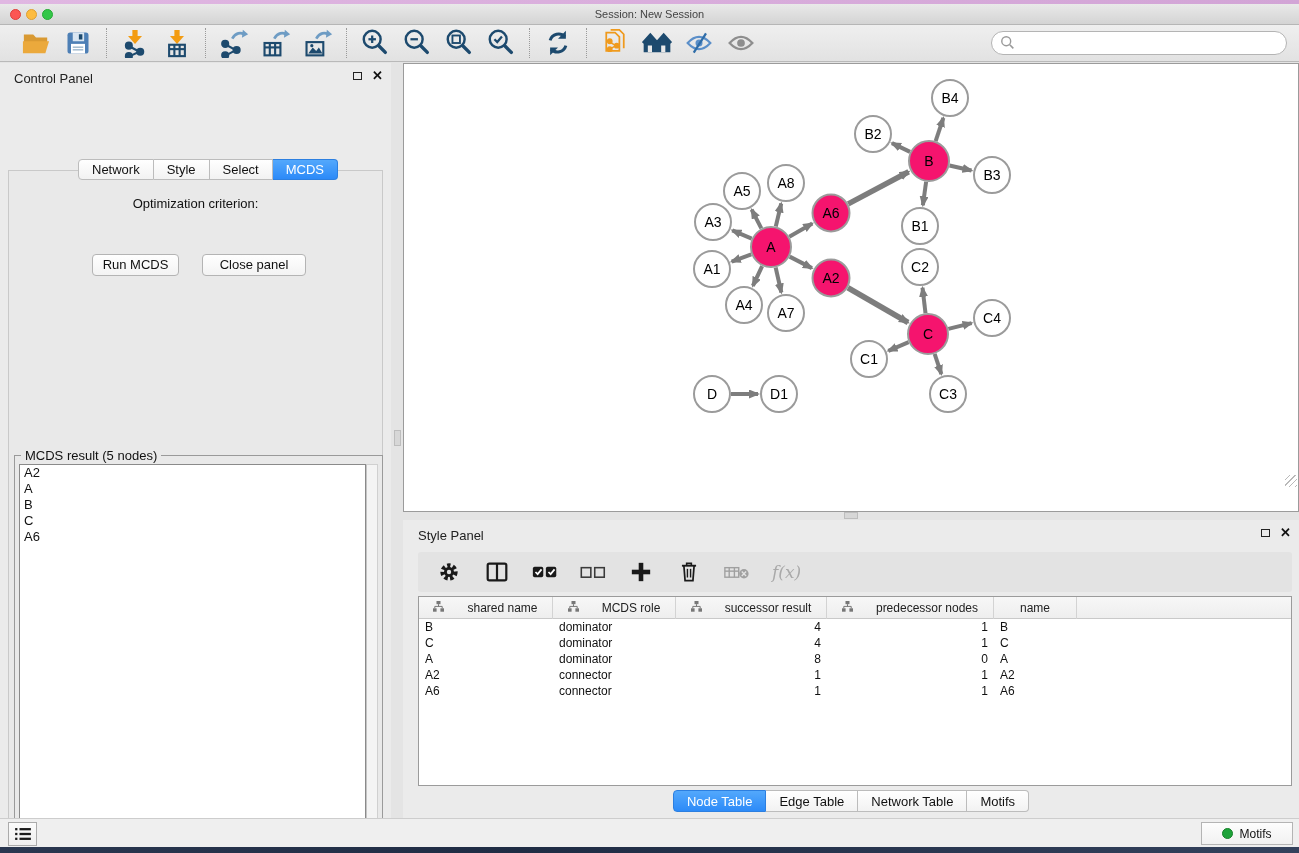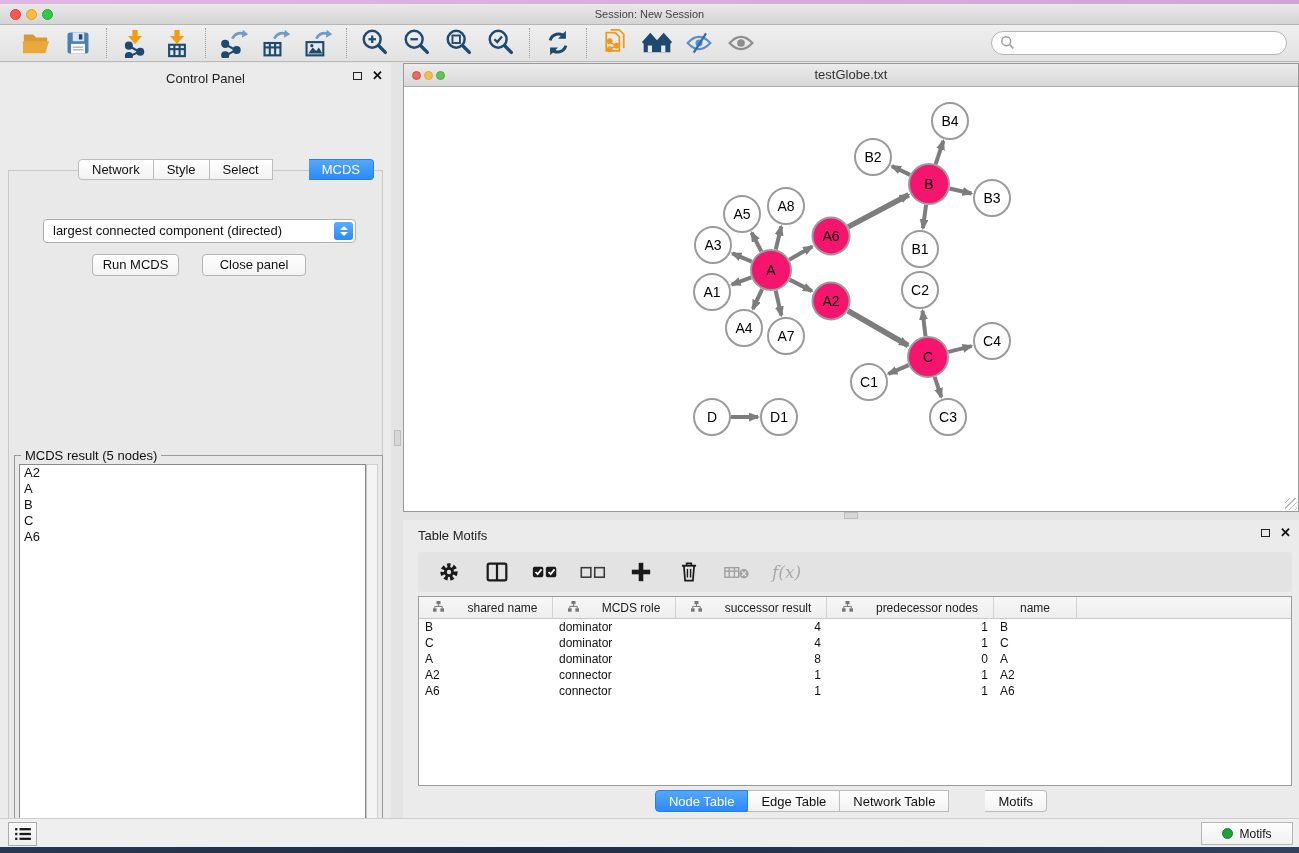--- a/index.html
+++ b/index.html
@@ -29,26 +29,26 @@
   #search-input { border:none; outline:none; flex:1; font-size:12px; height:20px; background:transparent; }
 
   
   .panel-title { font-size:13px; color:#222; }
   .win-btns { position:absolute; right:8px; top:0; display:flex; gap:10px; align-items:center; height:100%; }
   .float-sq { width:9px; height:8px; border:1.5px solid #222; display:inline-block; }
   .close-x { font-size:13px; font-weight:bold; color:#111; line-height:10px; }
 
   
   #control-panel { left:0; top:63px; width:391px; height:755px; background:#ebebeb; }
-  #cp-header { position:relative; height:26px; padding:6px 0 0 20px;text-align:center; }
+  #cp-header { position:relative; height:26px; padding:6px 0 0 14px; }
   #cp-inner { position:absolute; left:8px; top:107px; width:375px; height:703px; background:#e9e9e9; border:1px solid #c9c9c9; }
   #cp-tabs { position:absolute; left:78px; top:96px; display:flex; z-index:3; }
   .seg-tab { height:21px; line-height:20px; padding:0 13px; font-size:13px; background:linear-gradient(#ffffff,#f2f2f2); border:1px solid #bcbcbc; border-left:none; color:#111; cursor:pointer; }
   .seg-tab:first-child { border-left:1px solid #bcbcbc; border-radius:4px 0 0 4px; }
-  .seg-tab:last-child { border-radius:0 4px 4px 0;margin-left:36px; }
+  .seg-tab:last-child { border-radius:0 4px 4px 0; }
   .seg-tab.active { background:linear-gradient(#53a8fc,#2c8af8); border-color:#2c7fe0; color:#fff; }
   #opt-label { position:absolute; left:0; top:133px; width:391px; text-align:center; font-size:13px; color:#111; }
   #criterion-select { position:absolute; left:43px; top:156px; width:313px; height:24px; background:#fff; border:1px solid #b0b0b0; border-radius:4px; font-size:13px; color:#111; line-height:22px; padding-left:9px; cursor:pointer; }
   #criterion-stepper { position:absolute; right:2px; top:2px; width:19px; height:18px; border-radius:3px; background:linear-gradient(#5aacfd,#2c8af8); display:flex; flex-direction:column; align-items:center; justify-content:center; gap:2px; }
   .chev-up { width:0; height:0; border-left:4px solid transparent; border-right:4px solid transparent; border-bottom:4px solid #fff; }
   .chev-down { width:0; height:0; border-left:4px solid transparent; border-right:4px solid transparent; border-top:4px solid #fff; }
   .cp-btn { position:absolute; top:191px; height:22px; background:linear-gradient(#ffffff,#f3f3f3); border:1px solid #b4b4b4; border-radius:4px; font-size:13px; color:#111; text-align:center; line-height:20px; cursor:pointer; }
   #run-btn { left:92px; width:87px; }
   #closepanel-btn { left:202px; width:104px; }
   #mcds-box { position:absolute; left:14px; top:392px; width:369px; height:345px; border:1px solid #9a9a9a; }
@@ -291,52 +291,40 @@
       <span class="close-x">✕</span>
     </span>
   </div>
   <div id="cp-inner"></div>
   <div id="cp-tabs">
       <div class="seg-tab">Network</div>
       <div class="seg-tab">Style</div>
       <div class="seg-tab">Select</div>
       <div class="seg-tab active">MCDS</div>
     </div>
-  <div id="criterion-select">
-    <span>largest connected component (directed)</span>
-    <span id="criterion-stepper">
-        <span class="chev-up"></span>
-        <span class="chev-down"></span>
-      </span>
-  </div>
+  <div id="opt-label">Optimization criterion:</div>
   <div class="cp-btn" id="run-btn">Run MCDS</div>
   <div class="cp-btn" id="closepanel-btn">Close panel</div>
   <div id="mcds-box" style="top:392px; height:408px;">
     <span id="mcds-legend">MCDS result (5 nodes)</span>
     <div id="mcds-list">
         <div class="mcds-item">A2</div>
         <div class="mcds-item">A</div>
         <div class="mcds-item">B</div>
         <div class="mcds-item">C</div>
         <div class="mcds-item">A6</div>
       </div>
     <div id="mcds-scroll"></div>
   </div>
 </div>
 
 <div class="abs v-grip"></div>
 <div class="abs h-grip"></div>
 
 <div class="abs" id="net-window">
-  <div id="net-titlebar">
-    <span class="t2 t-red"></span>
-    <span class="t2 t-yellow"></span>
-    <span class="t2 t-green"></span>
-    <div id="net-title">testGlobe.txt</div>
-  </div>
   <div id="net-canvas">
     <svg id="graph-svg" width="894" height="424">
       <defs>
         <marker id="arrow" markerUnits="userSpaceOnUse" markerWidth="12" markerHeight="10" refX="9" refY="4.5" orient="auto">
           <path d="M0,0 L11,4.5 L0,9 z" fill="#7d7d7d"></path>
         </marker>
       </defs>
       <g id="edge-layer">
           <line x1="347.3234156994873" y1="190.33703143408948" x2="327.6765843005127" y2="197.66296856591052" stroke="#7d7d7d" stroke-width="4" marker-end="url(#arrow)"></line>
           <line x1="385.65694404400597" y1="192.6394210894031" x2="407.8988430025653" y2="204.13106888465873" stroke="#7d7d7d" stroke-width="4" marker-end="url(#arrow)"></line>
@@ -402,21 +390,21 @@
           <circle cx="375" cy="330" r="18" fill="#ffffff" stroke="#9b9b9b" stroke-width="2"></circle>
           <text x="375" y="330" text-anchor="middle" dy="0.35em" font-size="14" fill="#000" font-family="&quot;Liberation Sans&quot;, sans-serif">D1</text>
         </g>
     </svg>
     <div id="net-resize-grip"></div>
   </div>
 </div>
 
 <div class="abs" id="table-panel">
   <div id="tp-header">
-    <span class="panel-title">Table Motifs</span>
+    <span class="panel-title">Style Panel</span>
     <span class="win-btns">
       <span class="float-sq"></span>
       <span class="close-x">✕</span>
     </span>
   </div>
   <div id="tp-toolbar">
     <span class="tp-ic">
       <svg width="22" height="22" viewBox="0 0 28 28">
           <circle cx="14" cy="14" r="8" fill="none" stroke="#1a1a1a" stroke-width="6" stroke-dasharray="4 2.9"></circle>
           <circle cx="14" cy="14" r="6.4" fill="#1a1a1a"></circle>

